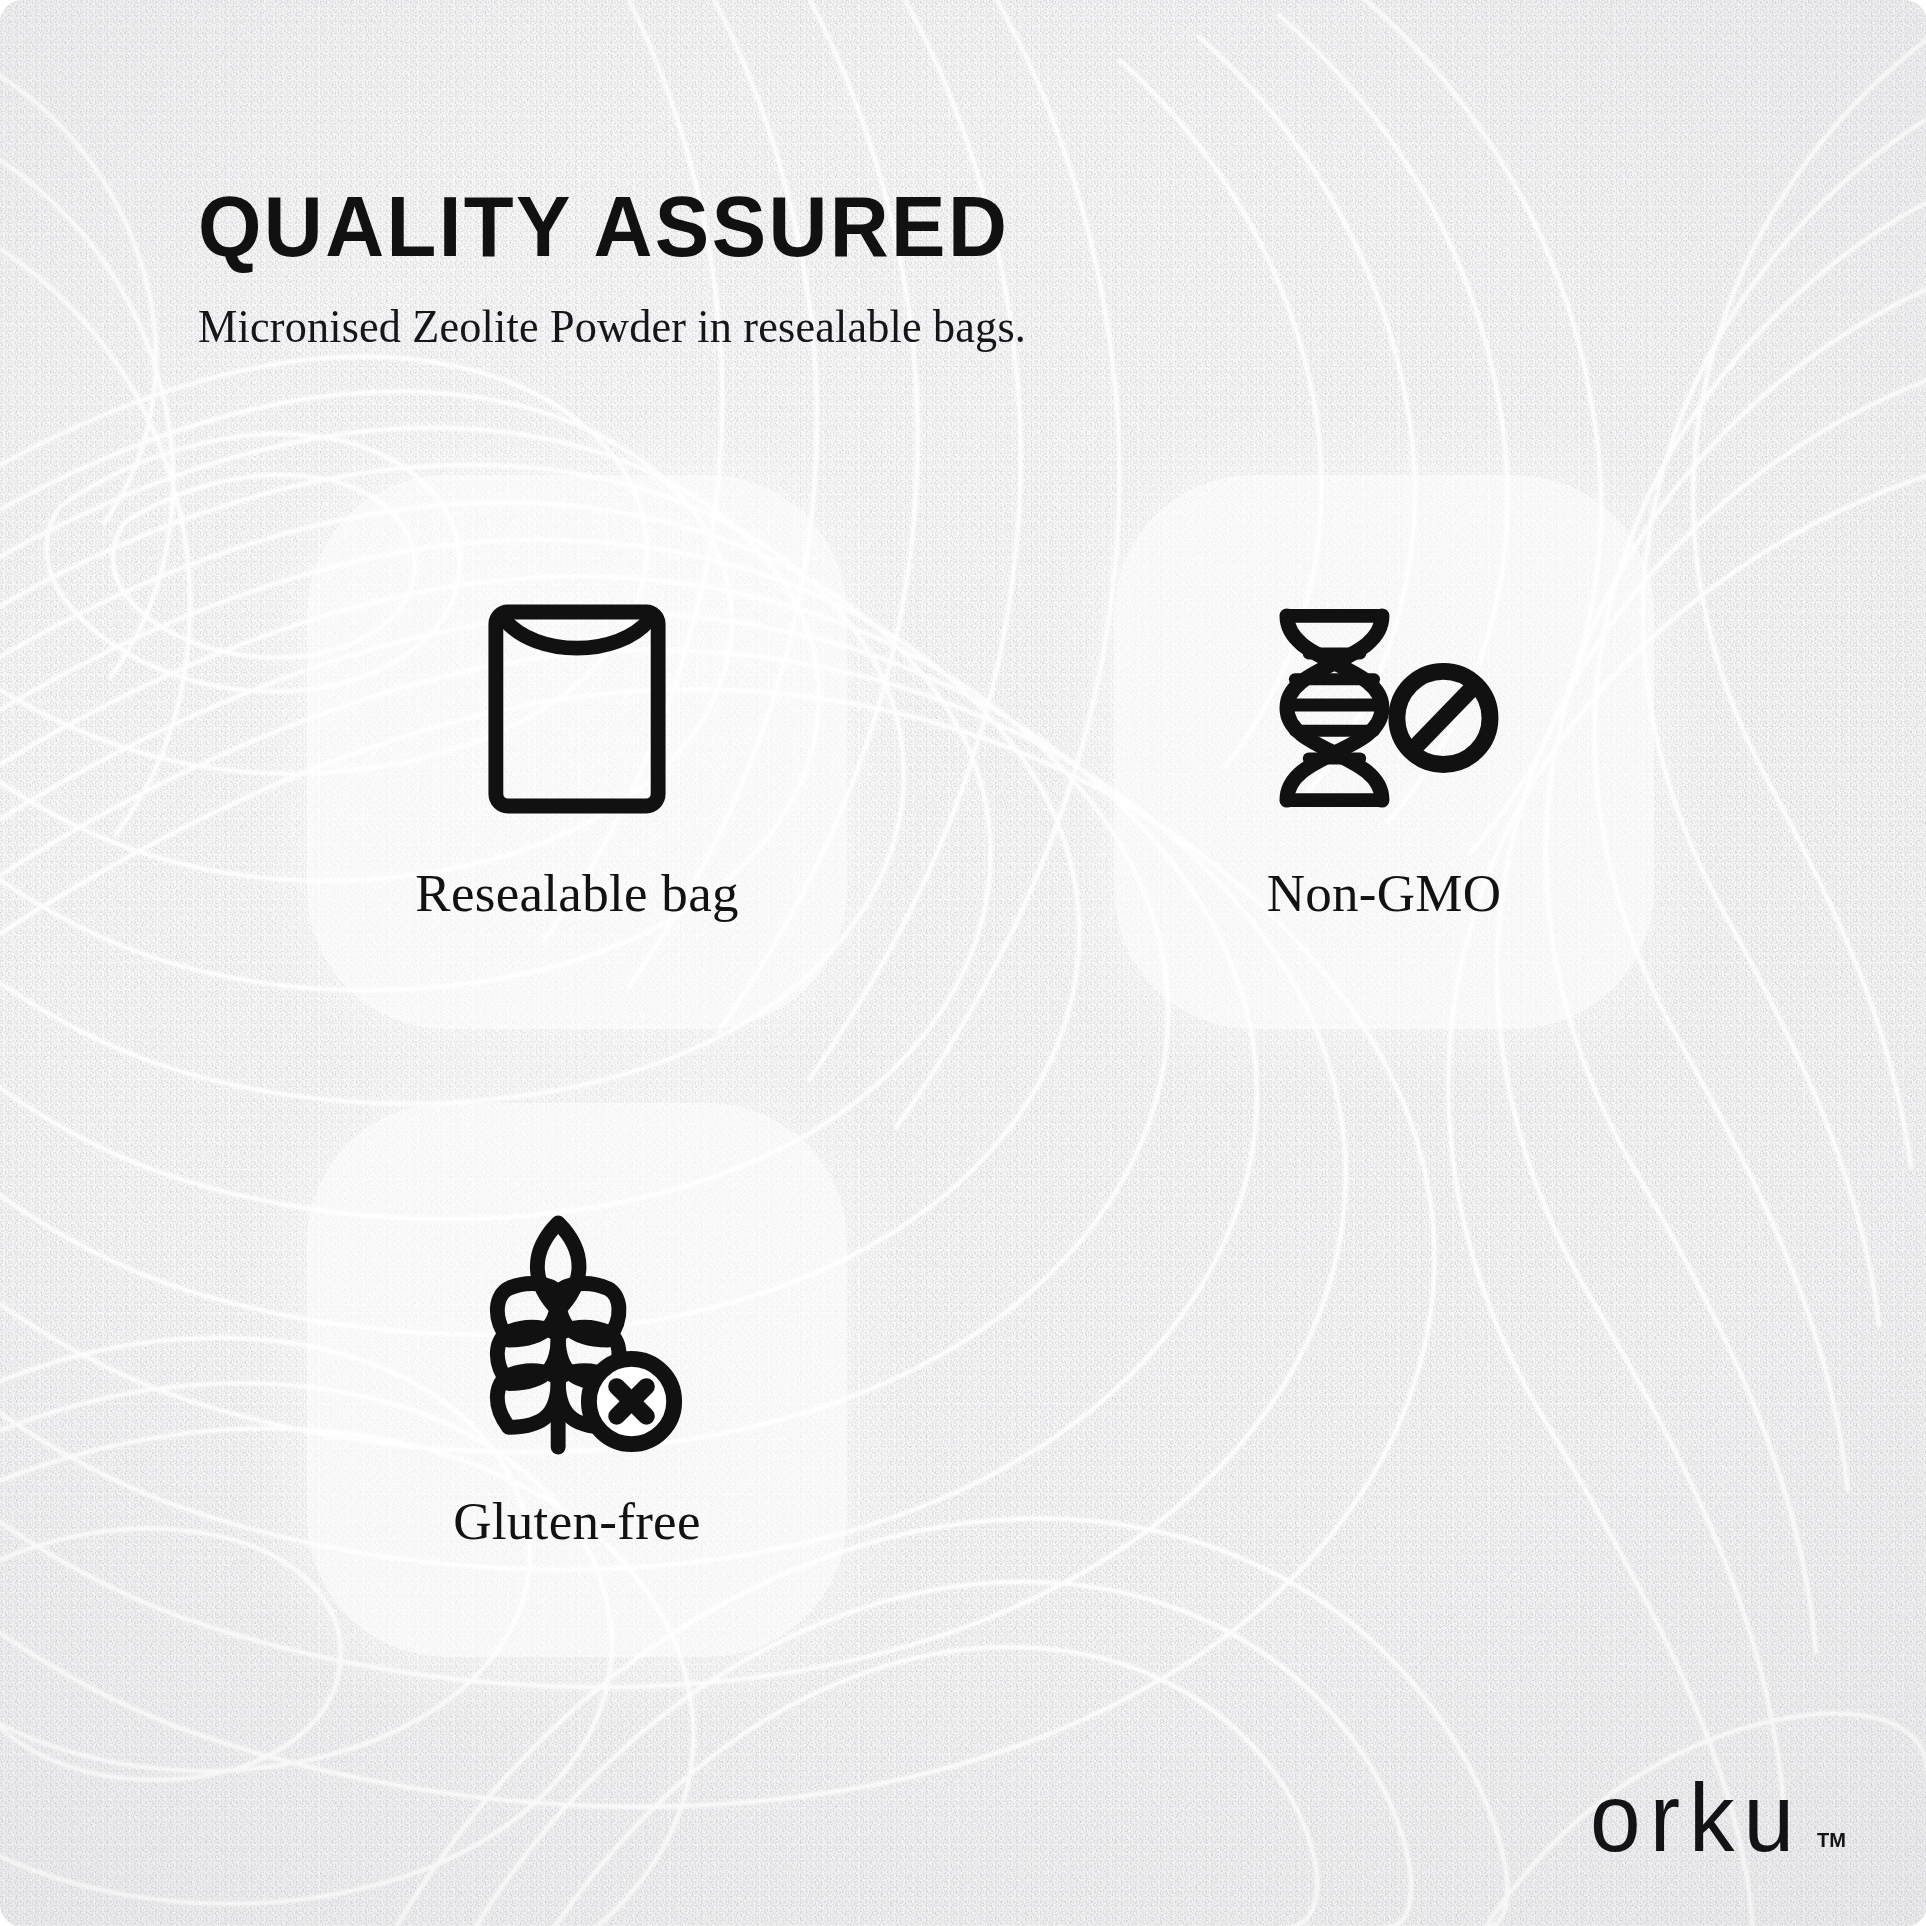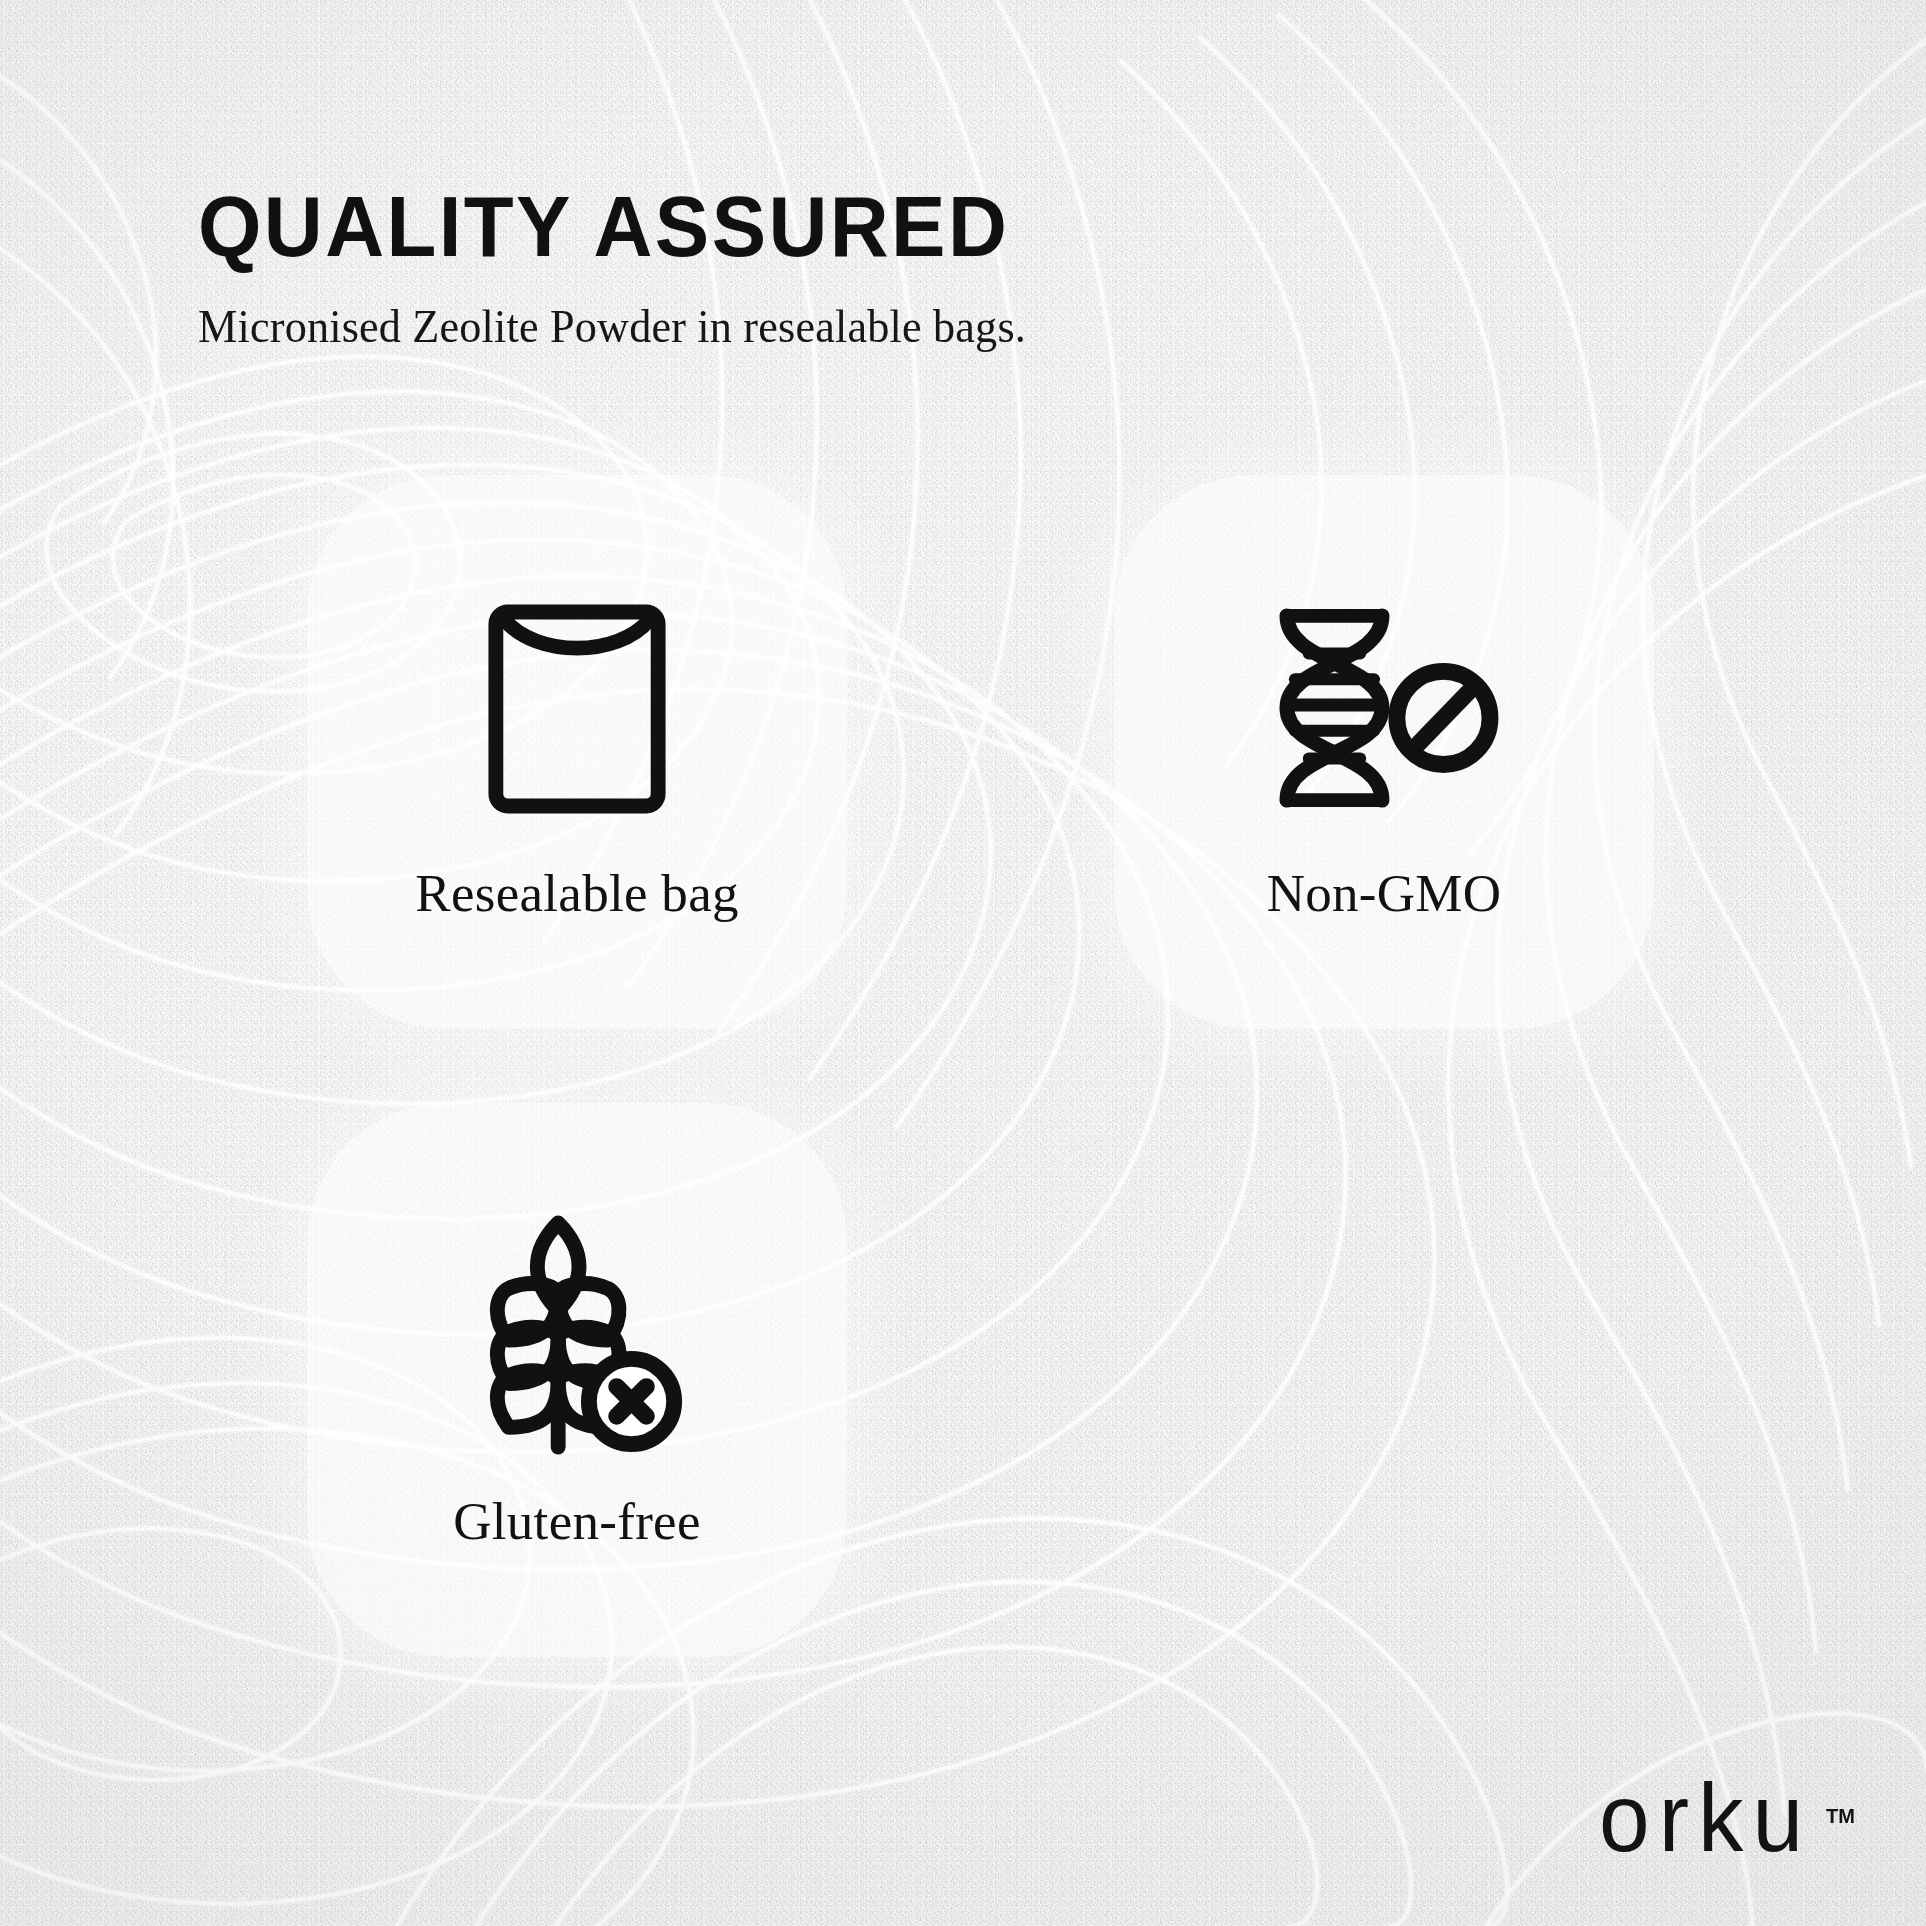--- a/index.html
+++ b/index.html
@@ -7,20 +7,21 @@
     padding: 0;
     background: #ffffff;
   }
   #poster {
     position: relative;
     width: 1927px;
     height: 1927px;
     overflow: hidden;
     background: #e5e5e5;
     font-family: "Liberation Serif", serif;
+    border-radius: 23px;
     -webkit-font-smoothing: antialiased;
   }
 
   
   .bg-layer {
     position: absolute;
     inset: 0;
     pointer-events: none;
   }
   .bg-base {
@@ -113,24 +114,24 @@
     font-size: 53px;
     color: #121215;
     letter-spacing: 0.3px;
     line-height: 1;
     white-space: nowrap;
   }
 
   
   .logo {
     position: absolute;
-    right: 72px;
+    right: 81px;
     bottom: 65px;
     display: flex;
-    align-items: center;
+    align-items: flex-end;
   }
   .logo-word {
     font-family: "Liberation Sans", sans-serif;
     font-weight: 300;
     font-size: 91px;
     letter-spacing: 9px;
     color: #131316;
     line-height: .9;
     transform: scaleY(1.06);
     transform-origin: bottom left;

